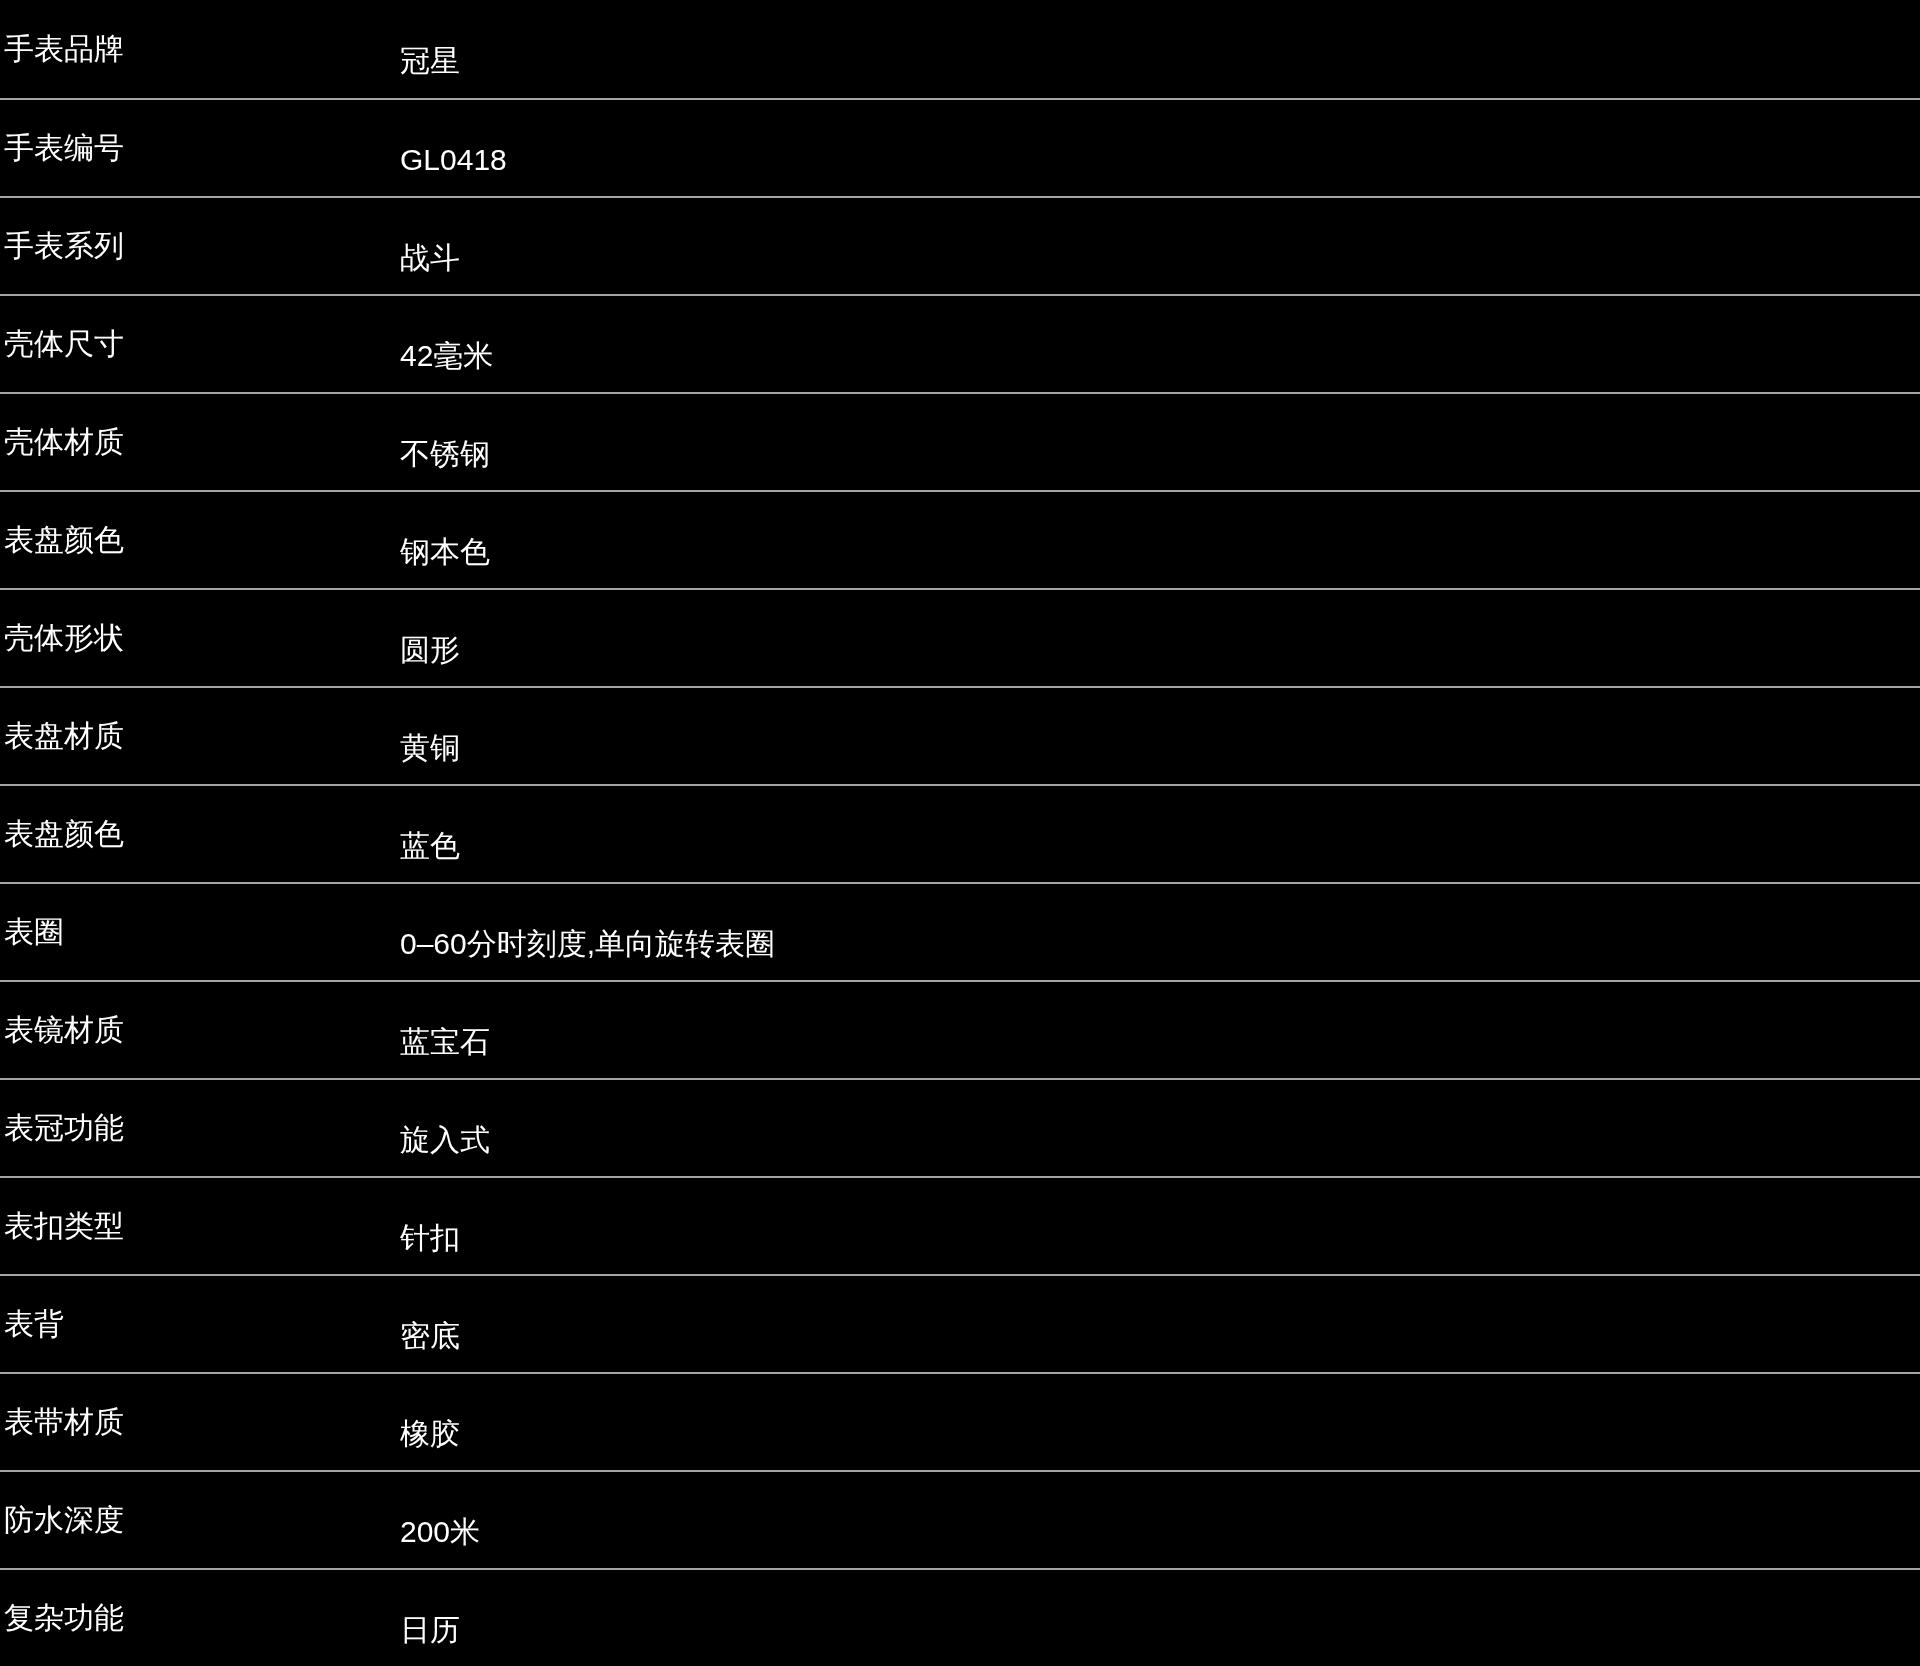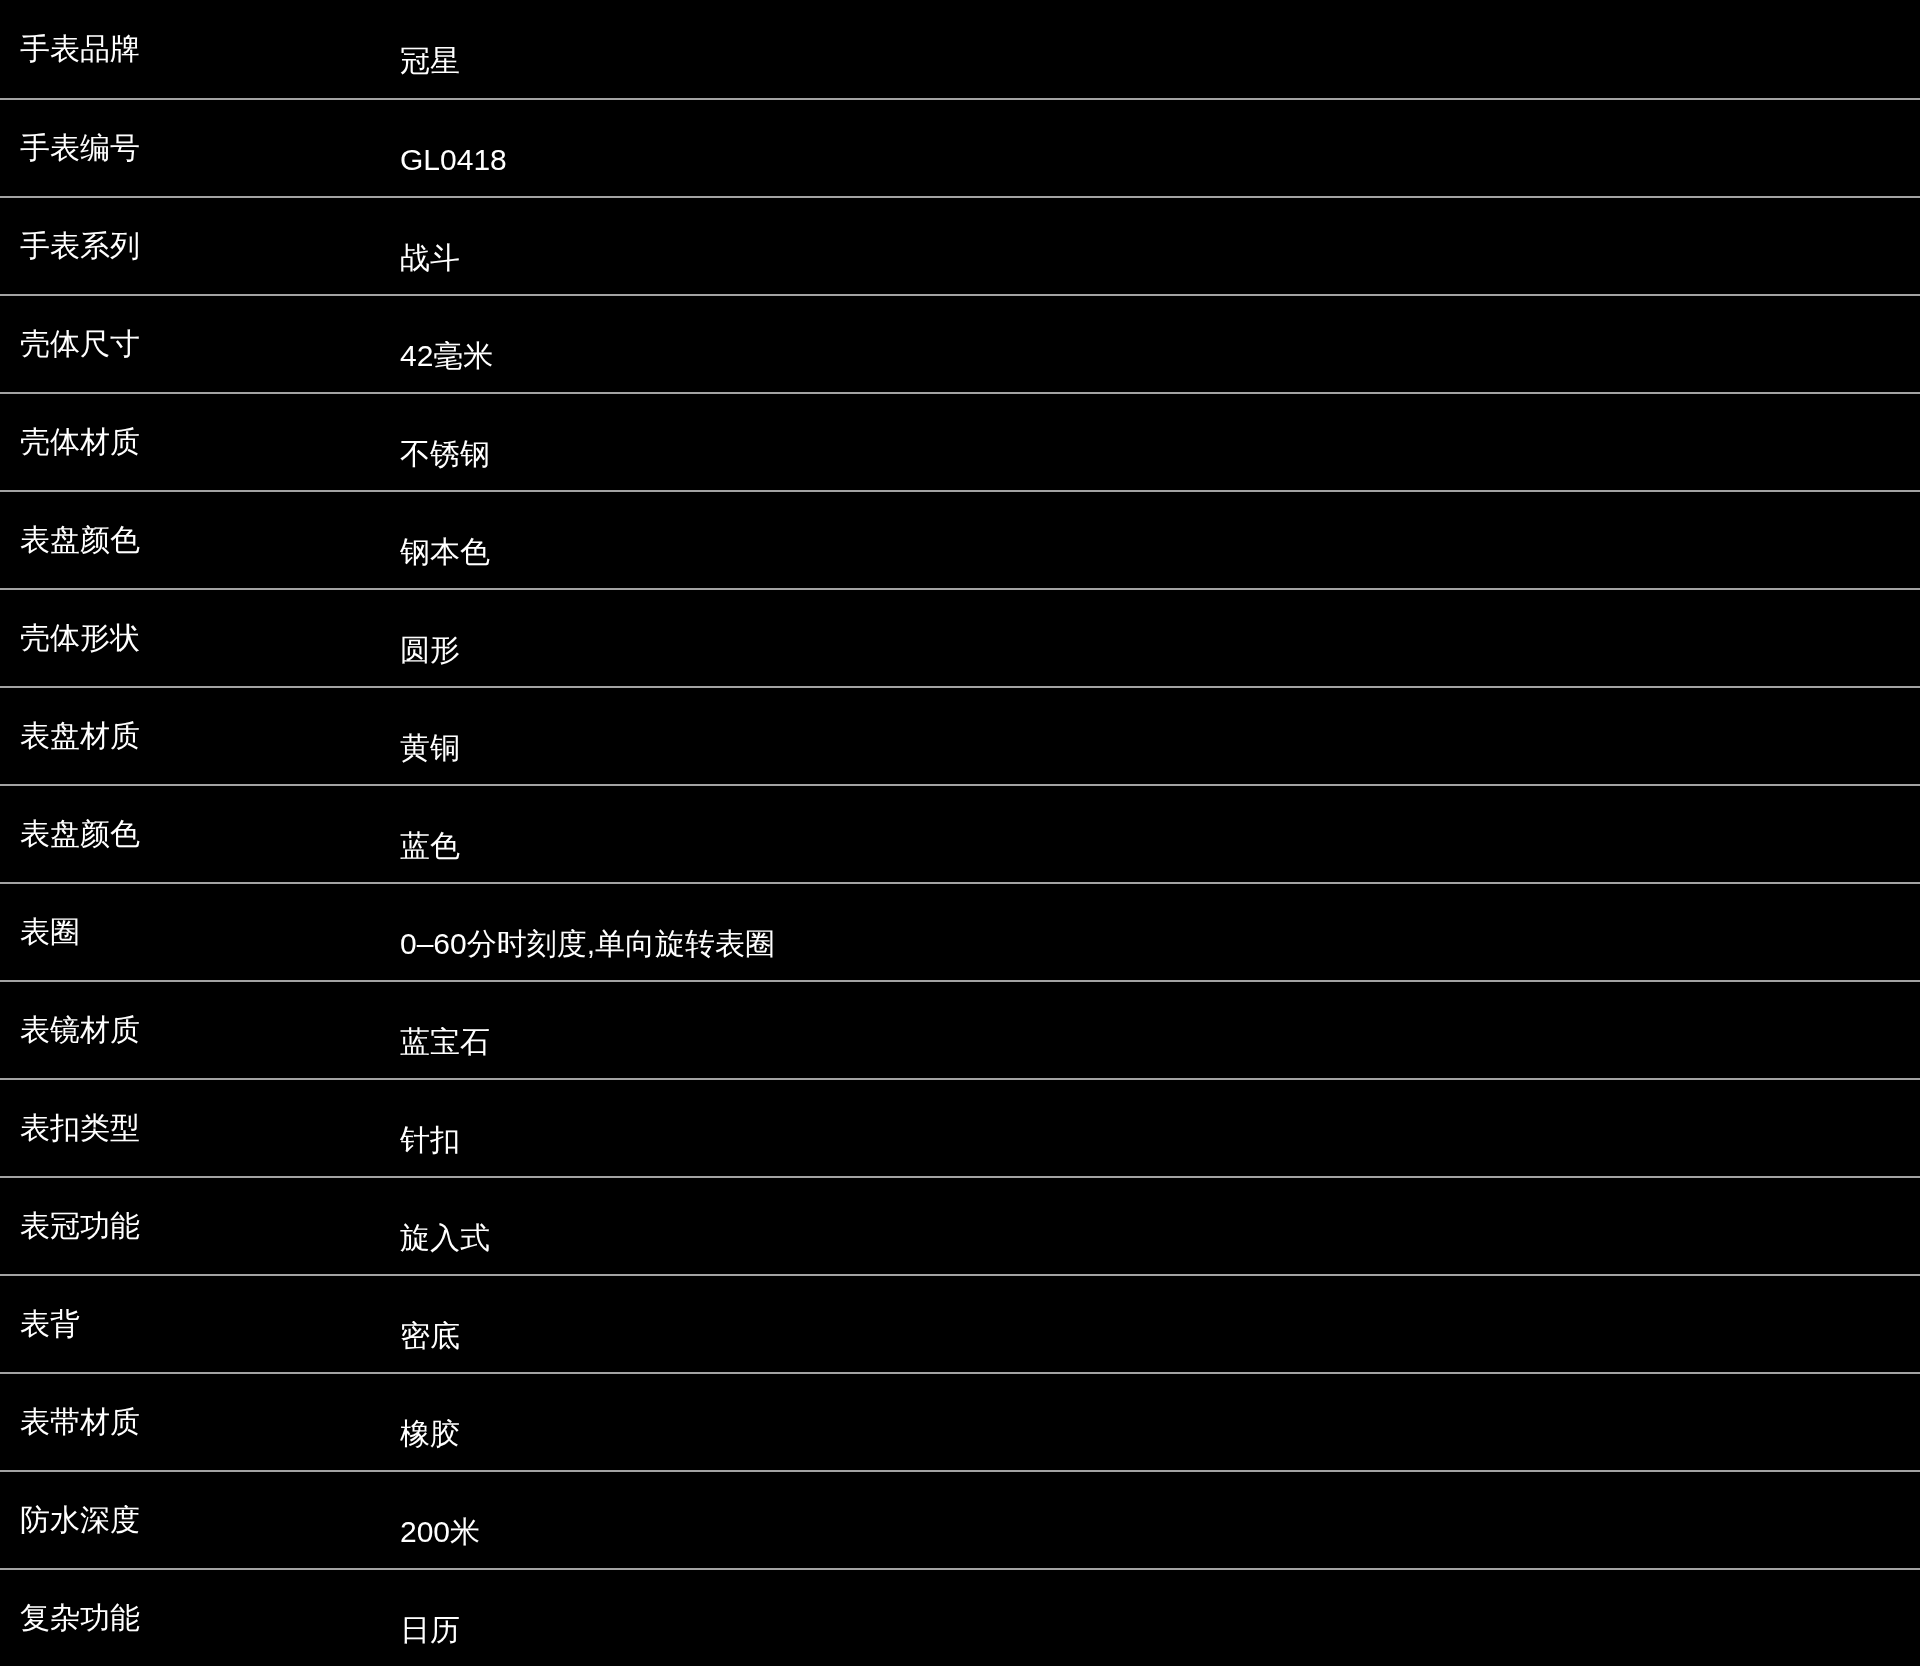--- a/index.html
+++ b/index.html
@@ -35,21 +35,21 @@
     color: #ffffff;
     font-size: 30px;
     line-height: 1;
     white-space: nowrap;
     overflow: hidden;
   }
 
   .spec-cell.label {
     width: 400px;
     flex: 0 0 400px;
-    padding-left: 20px;
+    padding-left: 4px;
   }
 
   .spec-cell.value {
     flex: 1 1 auto;
     margin-top: 23px;
   }
 </style>
 </head>
 <body>
 
@@ -104,27 +104,27 @@
     <div class="spec-cell label">表圈</div>
     <div class="spec-cell value">0–60分时刻度,单向旋转表圈</div>
   </div>
 
   <div class="spec-row">
     <div class="spec-cell label">表镜材质</div>
     <div class="spec-cell value">蓝宝石</div>
   </div>
 
   <div class="spec-row">
-    <div class="spec-cell label">表扣类型</div>
-    <div class="spec-cell value">针扣</div>
+    <div class="spec-cell label">表冠功能</div>
+    <div class="spec-cell value">旋入式</div>
   </div>
 
   <div class="spec-row">
-    <div class="spec-cell label">表冠功能</div>
-    <div class="spec-cell value">旋入式</div>
+    <div class="spec-cell label">表扣类型</div>
+    <div class="spec-cell value">针扣</div>
   </div>
 
   <div class="spec-row">
     <div class="spec-cell label">表背</div>
     <div class="spec-cell value">密底</div>
   </div>
 
   <div class="spec-row">
     <div class="spec-cell label">表带材质</div>
     <div class="spec-cell value">橡胶</div>

